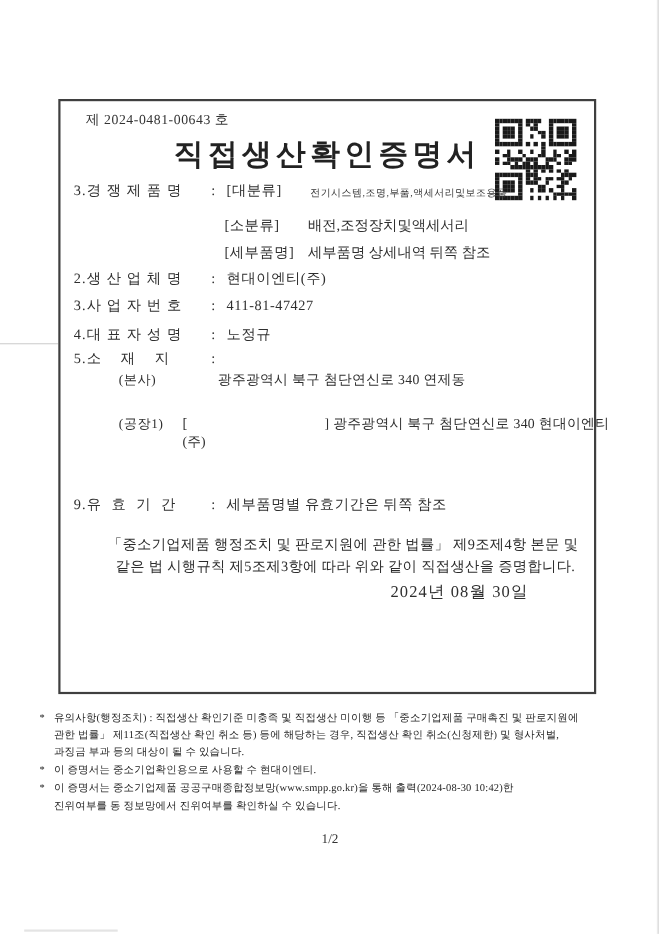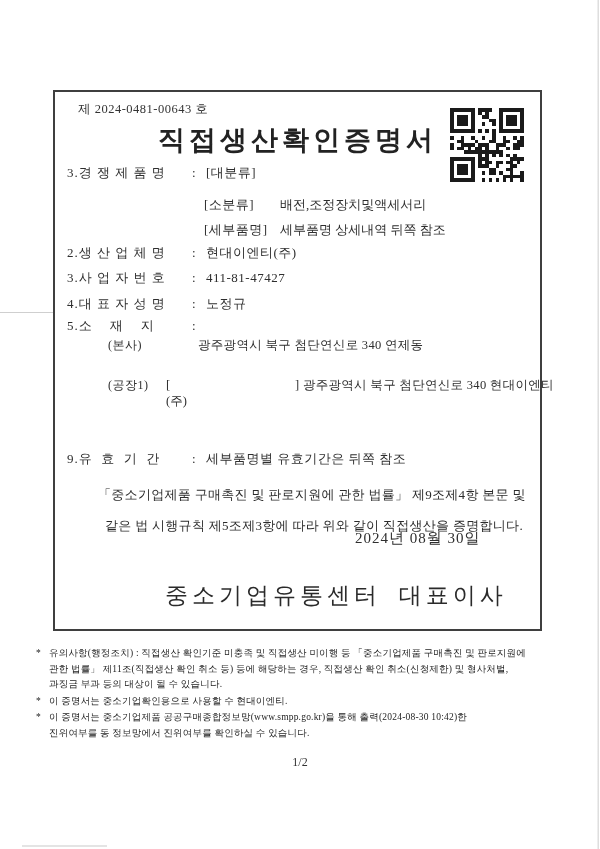--- a/index.html
+++ b/index.html
@@ -282,20 +282,21 @@
         <b style="grid-row:21;grid-column:14"></b>
         <b style="grid-row:21;grid-column:16"></b>
         <b style="grid-row:21;grid-column:18"></b>
         <b style="grid-row:21;grid-column:21"></b>
       </div>
 
     <div class="row" style="top:73px">
       <span class="lbl">3.경 쟁 제 품 명</span>
       <span class="colon">:</span>
       <span class="bracket-inline">[대분류]</span>
+      <span class="val smallval">전기시스템,조명,부품,액세서리및보조용품</span>
     </div>
     <div class="sub" style="top:130px">
       <span class="bracket">[세부품명]</span>
       <span class="val">세부품명 상세내역 뒤쪽 참조</span>
     </div>
     <div class="sub" style="top:105px">
       <span class="bracket">[소분류]</span>
       <span class="val">배전,조정장치및액세서리</span>
     </div>
 
@@ -327,25 +328,24 @@
     <div class="fopen" style="top:285px">[</div>
     <div class="fclose-line" style="top:285px"><span>]</span> <span>광주광역시 북구 첨단연신로 340 현대이엔티</span></div>
     <div class="fline2" style="top:301px">(주)</div>
 
     <div class="row" style="top:359px">
       <span class="lbl">9.유  효  기  간</span>
       <span class="colon">:</span>
       <span class="val">세부품명별 유효기간은 뒤쪽 참조</span>
     </div>
 
-    <div class="law" style="left:43px;top:394px">「중소기업제품 구매촉진 및 판로지원에 관한 법률」 제9조제4항 본문 및</div>
-    <div class="law" style="left:50px;top:425px">같은 법 시행규칙 제5조제3항에 따라 위와 같이 직접생산을 증명합니다.</div>
+    <div class="law" style="left:43px;top:394px">「중소기업제품 행정조치 및 판로지원에 관한 법률」 제9조제4항 본문 및</div>
+    <div class="law" style="left:50px;top:414px">같은 법 시행규칙 제5조제3항에 따라 위와 같이 직접생산을 증명합니다.</div>
 
     <div class="date">2024년 08월 30일</div>
-    <div class="sig">중소기업유통센터 대표이사</div>
 
   </div>
 
   <div class="notes">
     <div class="note">
       <span class="bullet">*</span>
       <span class="nlines">
         <div class="nline">유의사항(행정조치) :  직접생산 확인기준 미충족 및 직접생산 미이행 등 「중소기업제품 구매촉진 및 판로지원에</div>
         <div class="nline">관한 법률」 제11조(직접생산 확인 취소 등) 등에 해당하는 경우, 직접생산 확인 취소(신청제한) 및 형사처벌,</div>
         <div class="nline">과징금 부과 등의 대상이 될 수 있습니다.</div>

